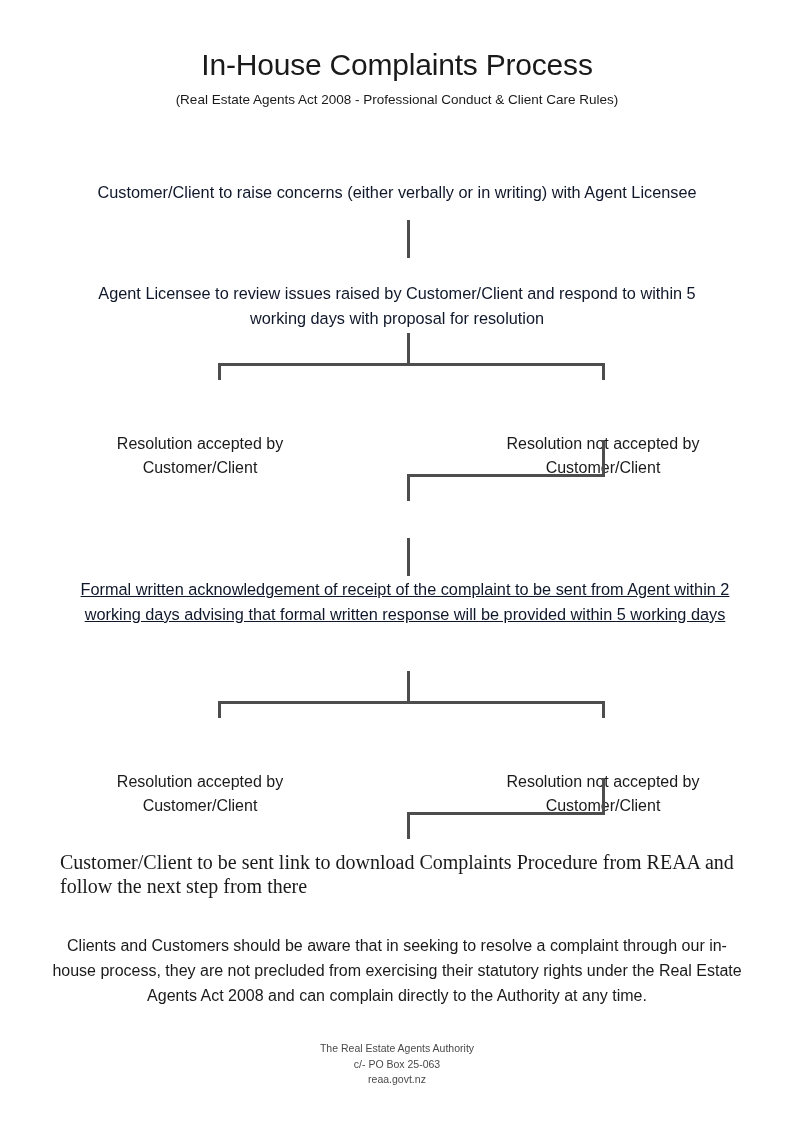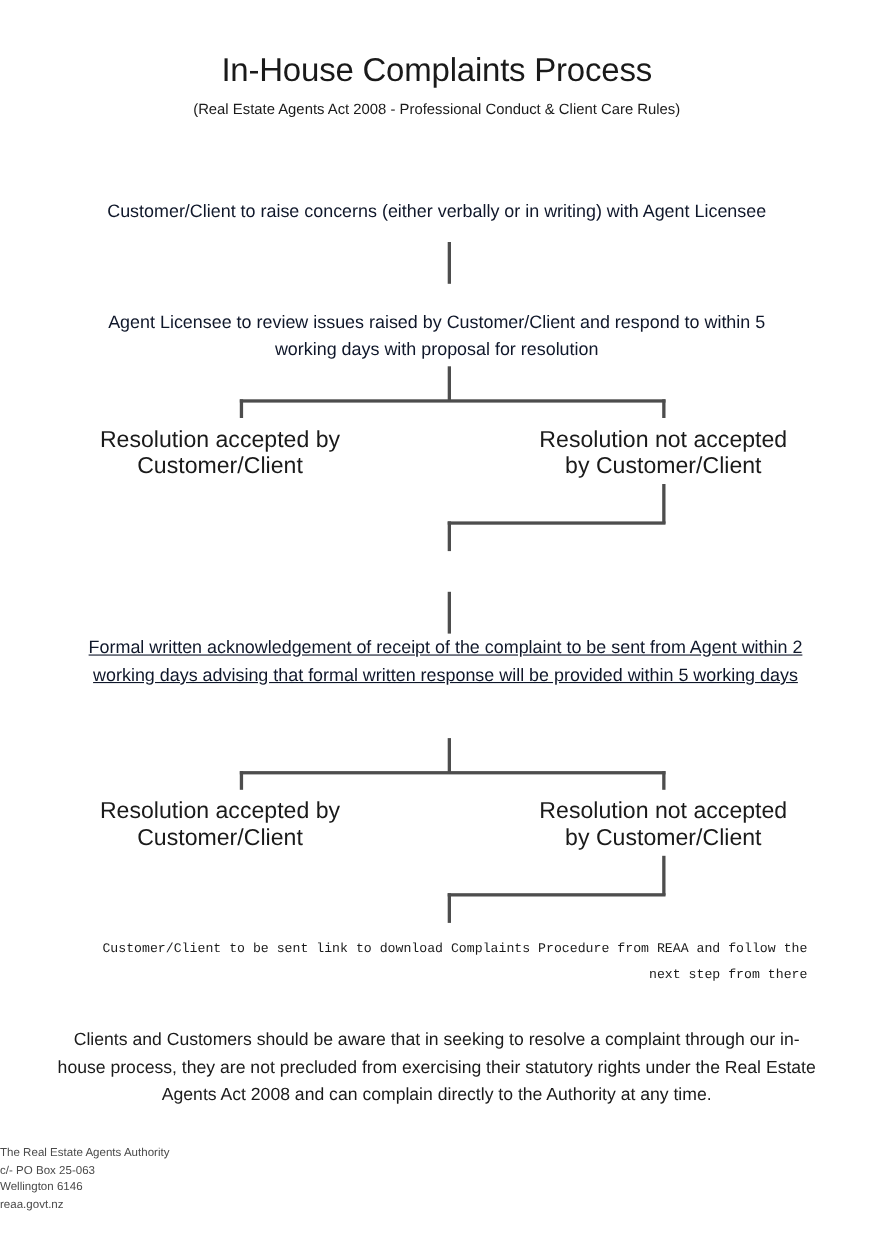--- a/index.html
+++ b/index.html
@@ -62,23 +62,24 @@
   .step-wide {
     left: 68px;
     width: 674px;
     text-decoration: underline;
   }
 
   
   .branch-label {
     position: absolute;
     text-align: center;
-    font-size: 21px;
+    font-size: 16px;
     line-height: 24px;
     color: #1a1a1a;
+    margin-top: 44px;
   }
   .branch-left {
     left: 80px;
     width: 240px;
   }
   .branch-right {
     left: 483px;
     width: 240px;
   }
 
@@ -88,40 +89,41 @@
     background: #4d4d4d;
   }
   .v { width: 2.5px; }
   .h { height: 2.5px; }
 
   
   .final-step {
     position: absolute;
     left: 60px;
     width: 674px;
-    text-align: right;
-    font-size: 12px;
+    text-align: left;
+    font-size: 20px;
     line-height: 24px;
-    font-family: Liberation Mono, monospace;
+    font-family: Liberation Serif, serif;
     color: #1a1a1a;
   }
   .disclaimer {
     position: absolute;
     left: 52px;
     width: 690px;
     text-align: center;
     font-size: 16px;
     line-height: 25px;
     font-family: "Liberation Sans", sans-serif;
     color: #1a1a1a;
   }
   .footer {
     position: absolute;
     left: 0;
     width: 794px;
+    text-align: center;
     font-size: 10.5px;
     line-height: 15.5px;
     color: #4a4a4a;
     font-family: "Liberation Sans", sans-serif;
   }
   .footer div { display: block; }
 </style>
 </head>
 <body>
 
@@ -165,17 +167,16 @@
   <div class="conn h" style="left:407px; top:812px; width:198px;"></div>
   <div class="conn v" style="left:407px; top:812px; height:27px;"></div>
 
   <div class="final-step" style="top: 850px;">Customer/Client to be sent link to download Complaints Procedure from REAA and follow the next step from there</div>
 
   <div class="disclaimer" style="top: 933px;">Clients and Customers should be aware that in seeking to resolve a complaint through our in-house process, they are not precluded from exercising their statutory rights under the Real Estate Agents Act 2008 and can complain directly to the Authority at any time.</div>
 
   <div class="footer" style="top: 1041px;">
     <div>The Real Estate Agents Authority</div>
     <div>c/- PO Box 25-063</div>
-    <div>Wellington 6146</div>
     <div>reaa.govt.nz</div>
   </div>
 
 </div>
 
 </body></html>

